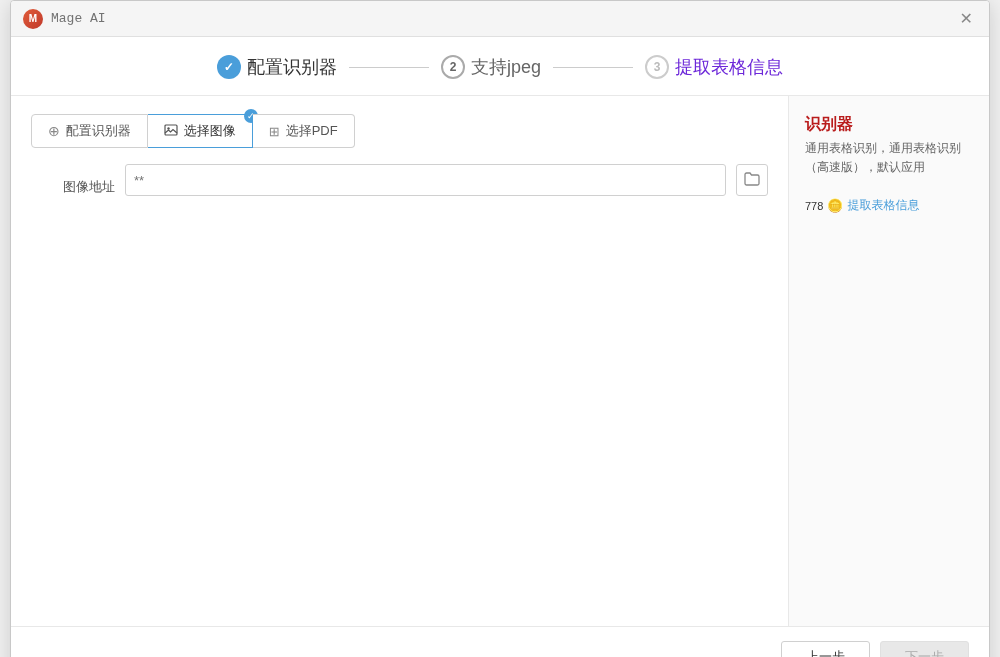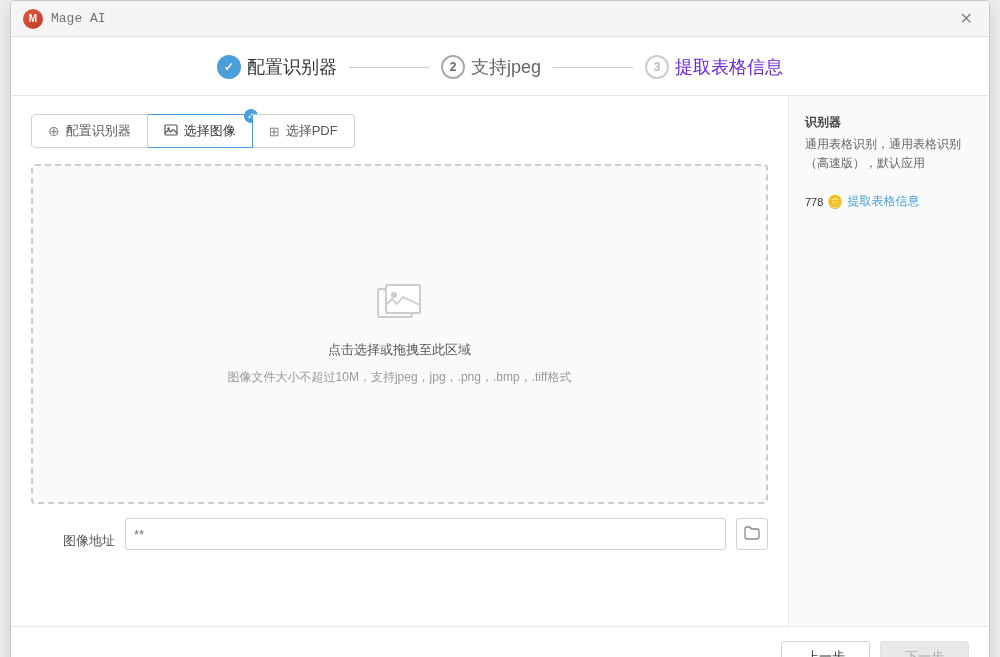--- a/index.html
+++ b/index.html
@@ -240,23 +240,23 @@
       padding: 18px 16px;
       background: #fafafa;
     }
     .info-title {
       font-size: 14px;
       font-weight: bold;
       color: #333;
       margin-bottom: 14px;
     }
     .info-section-label {
-      font-size: 12px;
+      font-size: 16px;
       font-weight: bold;
-      color: #404040;
+      color: #b91c1c;
       margin-bottom: 4px;
     }
     .info-section-value {
       font-size: 12px;
       color: #666;
       line-height: 1.6;
       margin-bottom: 20px;
     }
     .quota-row {
       display: flex;
@@ -362,33 +362,20 @@
           <span>选择图像</span>
           <div class="tab-check">✓</div>
         </div>
 
         <div class="tab">
           <span style="font-size:13px; color:#888;">⊞</span>
           <span>选择PDF</span>
         </div>
       </div>
 
-      <div class="drop-zone">
-        <div class="drop-zone-icon">
-          <svg width="48" height="42" viewBox="0 0 48 42" fill="none" xmlns="http://www.w3.org/2000/svg">
-            <rect x="2" y="6" width="34" height="28" rx="2" stroke="#ccc" stroke-width="2" fill="none"></rect>
-            <rect x="10" y="2" width="34" height="28" rx="2" stroke="#ccc" stroke-width="2" fill="white"></rect>
-            <rect x="10" y="2" width="34" height="28" rx="2" stroke="#ccc" stroke-width="1.5" fill="none"></rect>
-            <circle cx="18" cy="12" r="3" fill="#ccc"></circle>
-            <polyline points="10,22 16,16 21,21 27,14 44,22" stroke="#ccc" stroke-width="1.8" fill="none"></polyline>
-          </svg>
-        </div>
-        <div class="drop-zone-text">点击选择或拖拽至此区域</div>
-        <div class="drop-zone-hint">图像文件大小不超过10M，支持jpeg，jpg，.png，.bmp，.tiff格式</div>
-      </div>
 
       <div class="image-url-row">
         <span class="image-url-label">图像地址</span>
         <input class="image-url-input" type="text" placeholder="**" style="">
         <div class="image-url-btn">
           <span>
             <svg width="16" height="14" viewBox="0 0 16 14" fill="none" xmlns="http://www.w3.org/2000/svg">
               <path d="M1 2.5C1 1.67 1.67 1 2.5 1H6L7.5 3H13.5C14.33 3 15 3.67 15 4.5V11.5C15 12.33 14.33 13 13.5 13H2.5C1.67 13 1 12.33 1 11.5V2.5Z" stroke="#888" stroke-width="1.3" fill="none"></path>
             </svg>
           </span>

